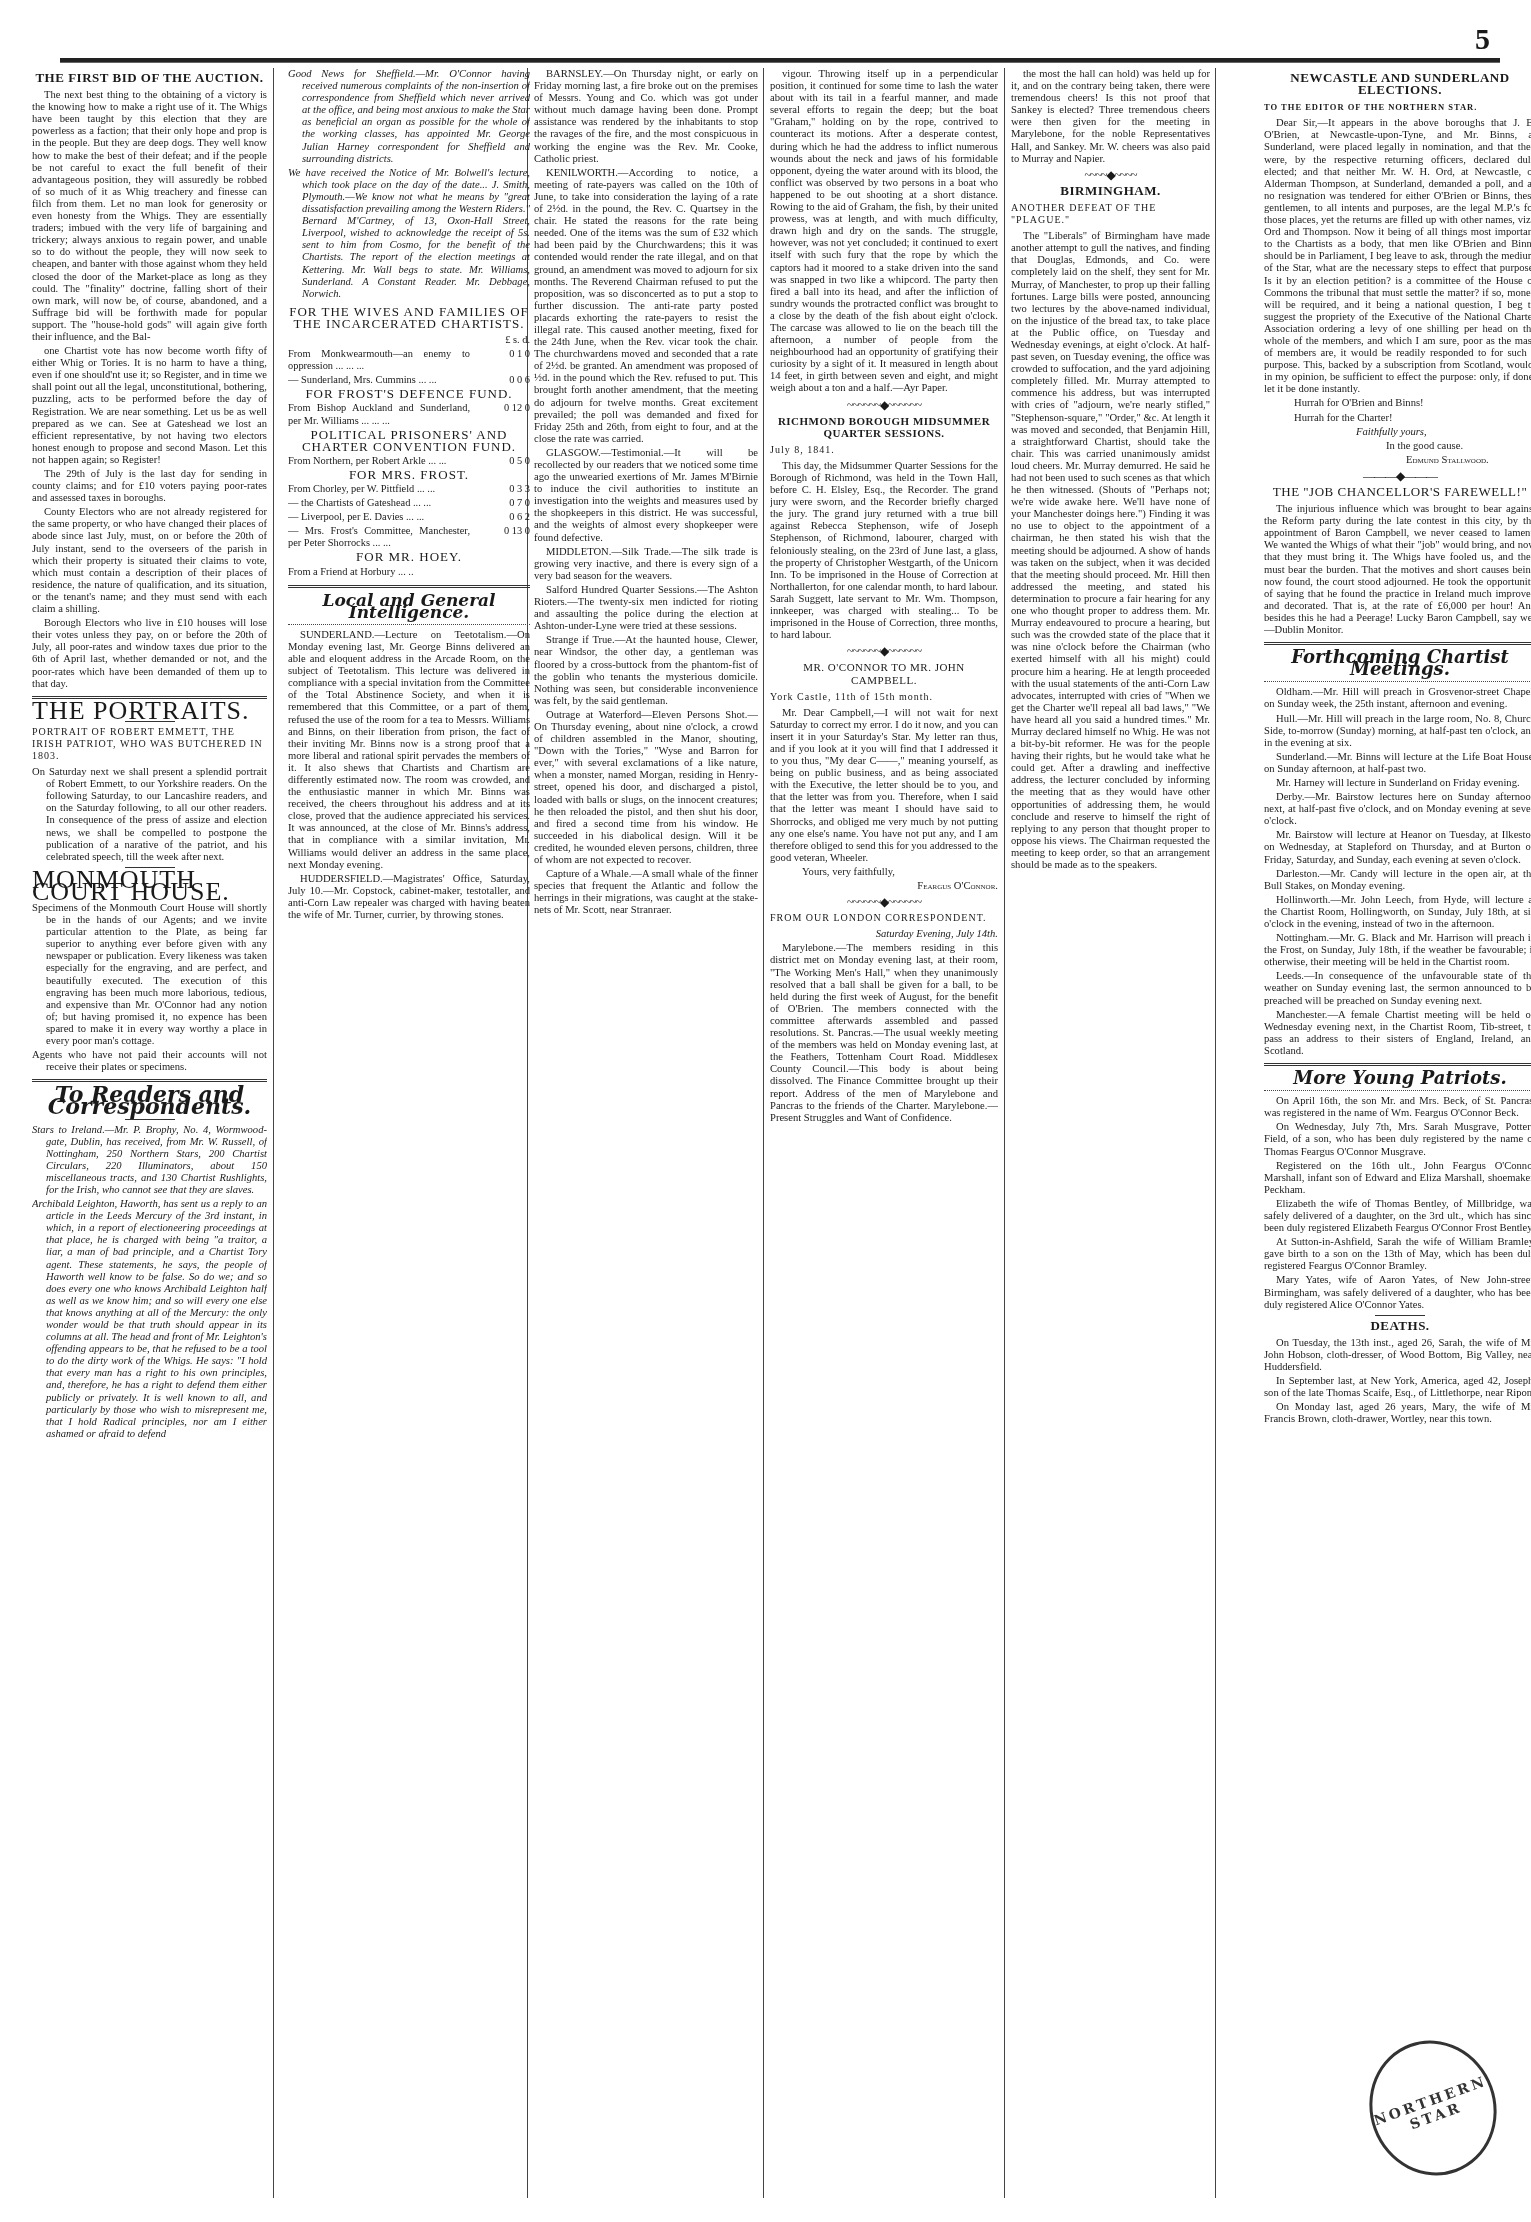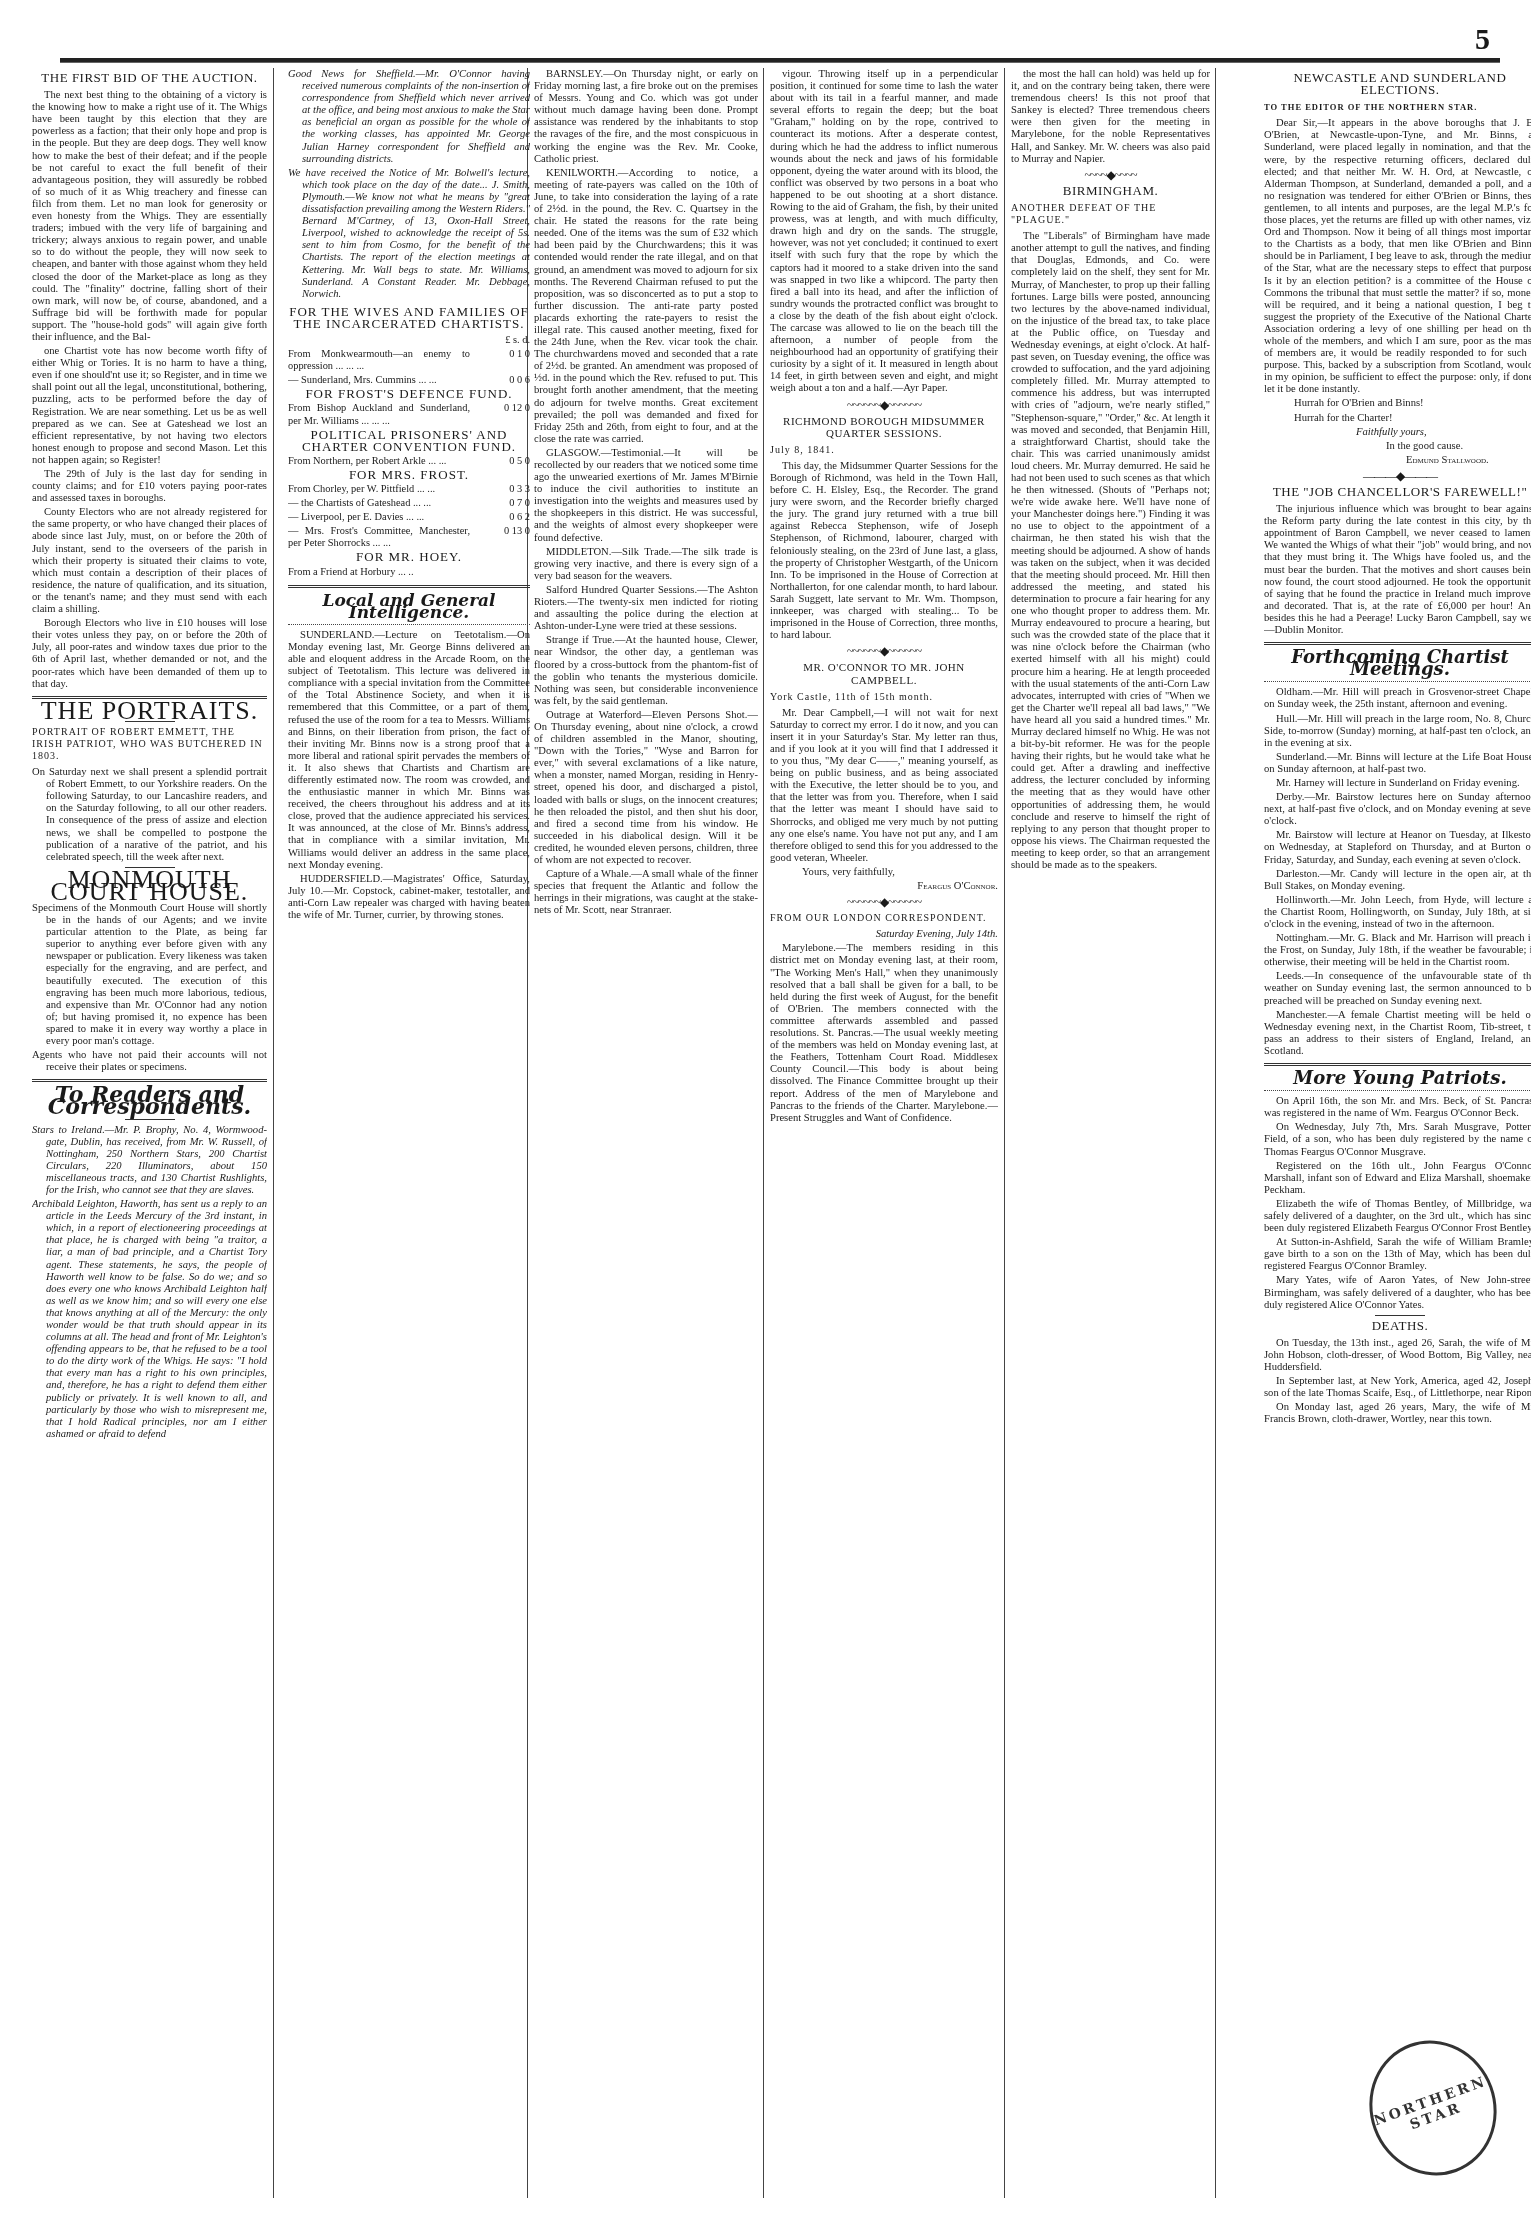--- a/index.html
+++ b/index.html
@@ -8,22 +8,22 @@
   .masthead { position:absolute; left:60px; top:20px; width:1440px; height:42px; }
   .masthead .title { position:absolute; left:0; right:0; top:8px; text-align:center;
          font-family:"Liberation Serif",serif; font-weight:bold; font-size:22px; letter-spacing:6px; }
   .masthead .pageno { position:absolute; right:10px; top:2px; font-size:30px; font-weight:bold; font-family:"Liberation Serif",serif; }
   .masthead .rule { position:absolute; left:0; right:0; top:38px; height:4px; background:#222; border-bottom:1px solid #666; }
   .col { position:absolute; top:68px; font-family:"Liberation Serif",serif; font-size:10.6px; line-height:12.1px;
          text-align:justify; overflow:hidden; }
   .col p { margin:0 0 2px 0; text-indent:12px; }
   .col .hang { text-indent:-14px; padding-left:14px; }
   .vline { position:absolute; top:68px; width:1px; background:#444; }
-  h2.sec { margin:4px 0 5px 0; text-align:center; font-weight:normal; font-size:13px; letter-spacing:0.5px; }
-  h2.big { margin:6px 0 4px 0; text-align:center; font-weight:normal; font-size:26px; letter-spacing:1px; }
+  h2.sec { margin:4px 0 5px 0; text-align:center; font-weight:bold; font-size:13px; letter-spacing:0.5px; }
+  h2.big { margin:6px 0 4px 0; font-weight:normal; font-size:26px; letter-spacing:1px; }
   h2.black { margin:6px 0 6px 0; text-align:center; font-weight:bold; font-size:22px; font-family:"DejaVu Serif",serif; font-style:italic; }
   h3.sub { margin:3px 0 4px 0; text-align:left; font-weight:normal; font-size:10px; letter-spacing:1px; }
   .dbl { border-top:3px double #333; margin:6px 0; }
   .short { width:50px; border-top:1px solid #333; margin:4px auto; }
   .orn { text-align:center; font-size:12px; letter-spacing:-1px; margin:4px 0; }
   .dotted { border-top:1px dotted #444; margin:4px 0; }
   .sc { font-variant:small-caps; }
   .ital { font-style:italic; }
   table.fund { width:100%; border-collapse:collapse; font-size:10.4px; }
   table.fund td { padding:1px 0; vertical-align:top; }

